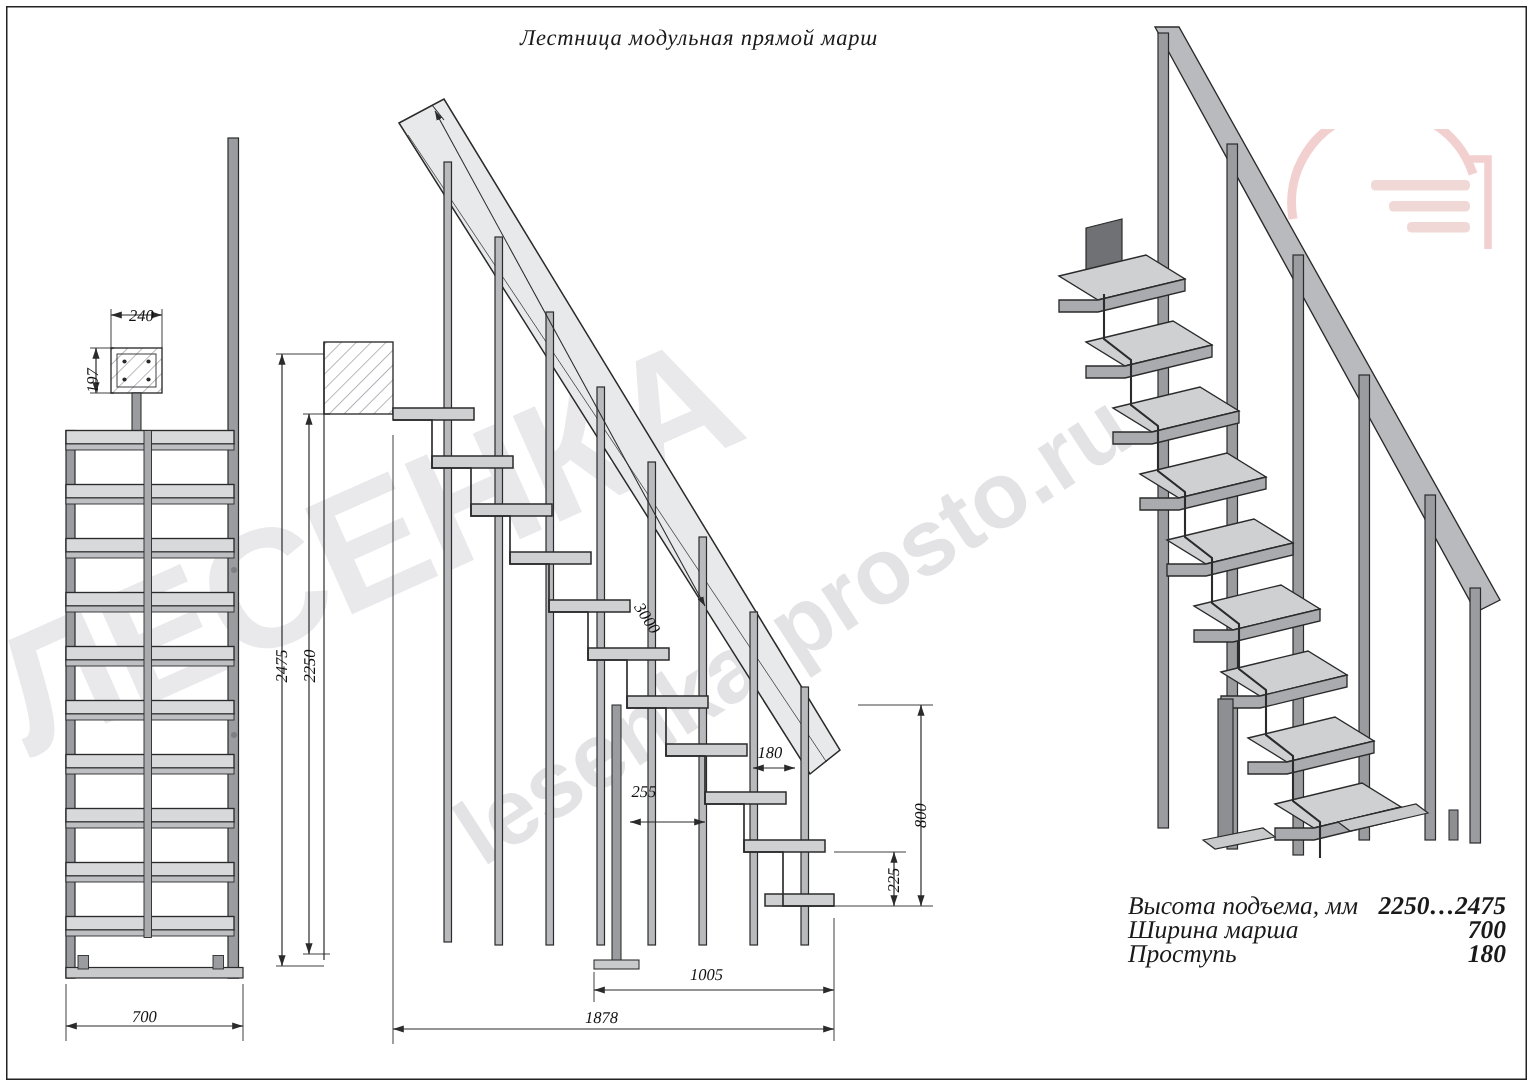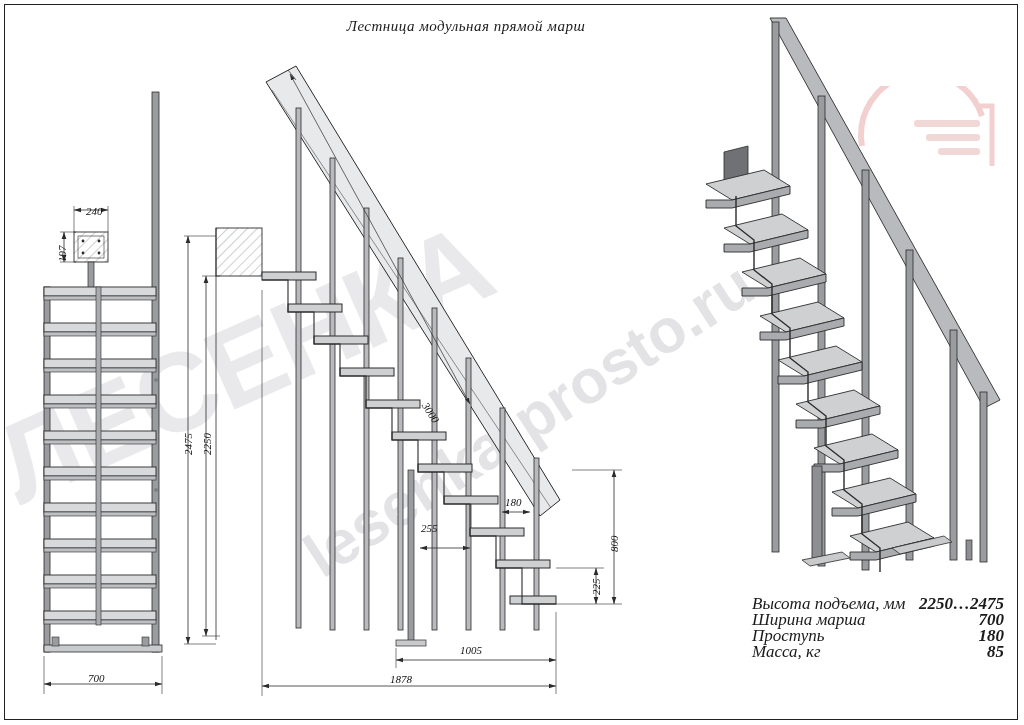--- a/index.html
+++ b/index.html
@@ -266,17 +266,13 @@
     <span class="v">2250…2475</span>
   </div>
   <div class="row">
     <span class="k">Ширина марша</span>
     <span class="v">700</span>
   </div>
   <div class="row">
     <span class="k">Проступь</span>
     <span class="v">180</span>
   </div>
-  <div class="row">
-    <span class="k">Масса, кг</span>
-    <span class="v">85</span>
-  </div>
 </div>
 
 </body></html>

